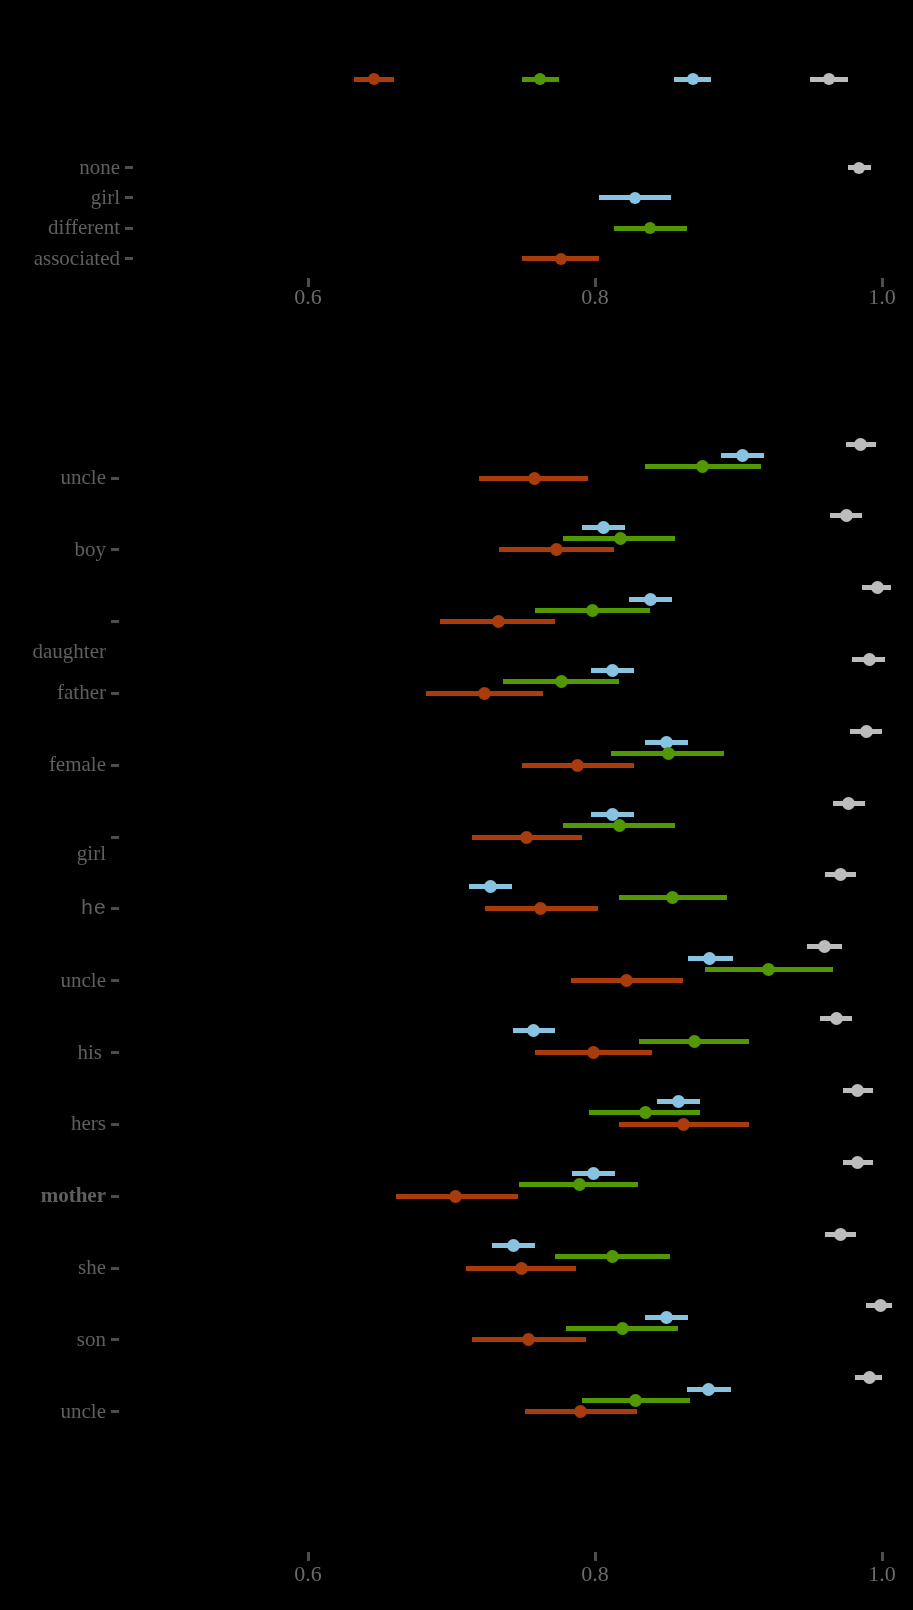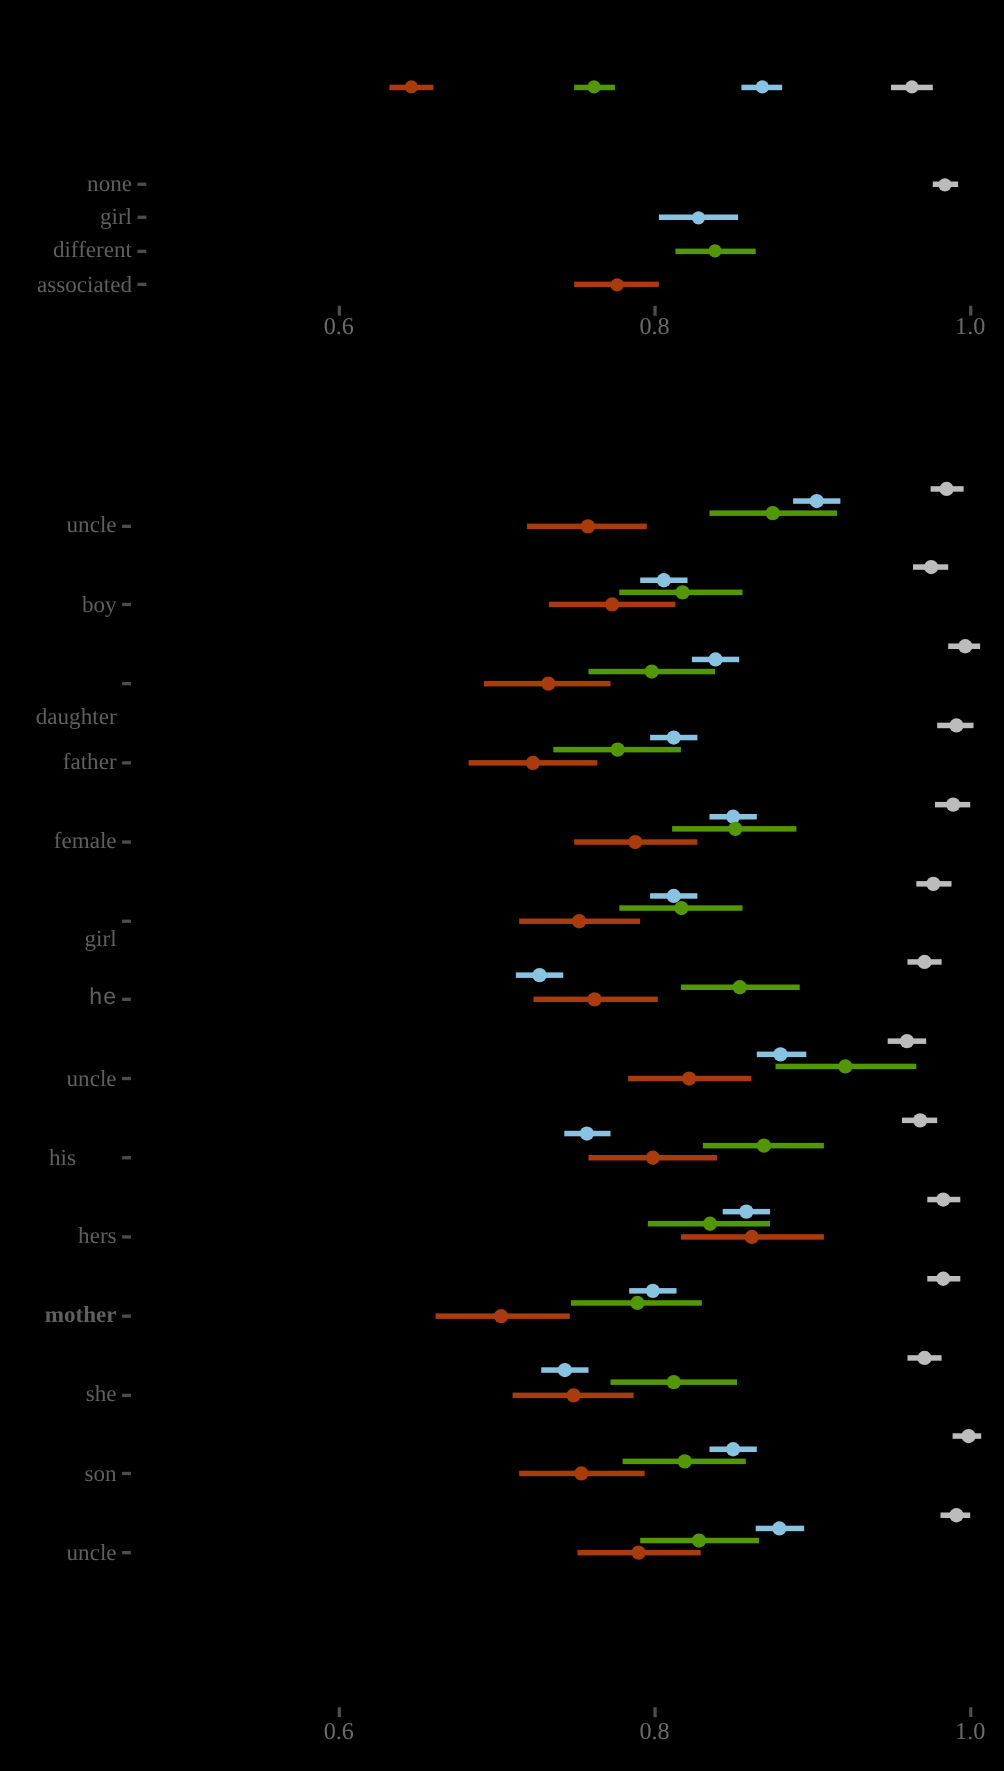--- a/index.html
+++ b/index.html
@@ -159,21 +159,21 @@
       <div class="ylabel" style="right: 807px; top: 980.81px;">uncle</div>
       <div class="ytick" style="left: 111px; top: 979.31px; width: 8px;"></div>
       <div class="cibar" style="left: 807.38px; width: 34.44px; top: 944.31px; height: 5px; background: rgb(188, 188, 188);"></div>
       <div class="dot" style="left: 818.1px; top: 940.31px; width: 13px; height: 13px; background: rgb(188, 188, 188);"></div>
       <div class="cibar" style="left: 688.275px; width: 44.485px; top: 955.81px; height: 5px; background: rgb(136, 196, 226);"></div>
       <div class="dot" style="left: 703.3px; top: 951.81px; width: 13px; height: 13px; background: rgb(136, 196, 226);"></div>
       <div class="cibar" style="left: 705.495px; width: 127.715px; top: 966.81px; height: 5px; background: rgb(82, 152, 4);"></div>
       <div class="dot" style="left: 762.135px; top: 962.81px; width: 13px; height: 13px; background: rgb(82, 152, 4);"></div>
       <div class="cibar" style="left: 570.605px; width: 111.93px; top: 978.31px; height: 5px; background: rgb(169, 59, 12);"></div>
       <div class="dot" style="left: 620.07px; top: 974.31px; width: 13px; height: 13px; background: rgb(169, 59, 12);"></div>
-      <div class="ylabel" style="right: 844px; top: 1052.64px; text-align: center;">his</div>
+      <div class="ylabel" style="right: 811px; top: 1052.64px; text-align: center;">his</div>
       <div class="ytick" style="left: 111px; top: 1051.14px; width: 8px;"></div>
       <div class="cibar" style="left: 820.295px; width: 31.57px; top: 1016.14px; height: 5px; background: rgb(188, 188, 188);"></div>
       <div class="dot" style="left: 829.58px; top: 1012.14px; width: 13px; height: 13px; background: rgb(188, 188, 188);"></div>
       <div class="cibar" style="left: 513.205px; width: 41.615px; top: 1027.64px; height: 5px; background: rgb(136, 196, 226);"></div>
       <div class="dot" style="left: 526.795px; top: 1023.64px; width: 13px; height: 13px; background: rgb(136, 196, 226);"></div>
       <div class="cibar" style="left: 639.485px; width: 109.06px; top: 1038.64px; height: 5px; background: rgb(82, 152, 4);"></div>
       <div class="dot" style="left: 687.515px; top: 1034.64px; width: 13px; height: 13px; background: rgb(82, 152, 4);"></div>
       <div class="cibar" style="left: 534.73px; width: 117.67px; top: 1050.14px; height: 5px; background: rgb(169, 59, 12);"></div>
       <div class="dot" style="left: 587.065px; top: 1046.14px; width: 13px; height: 13px; background: rgb(169, 59, 12);"></div>
       <div class="ylabel" style="right: 807px; top: 1124.47px;">hers</div>

